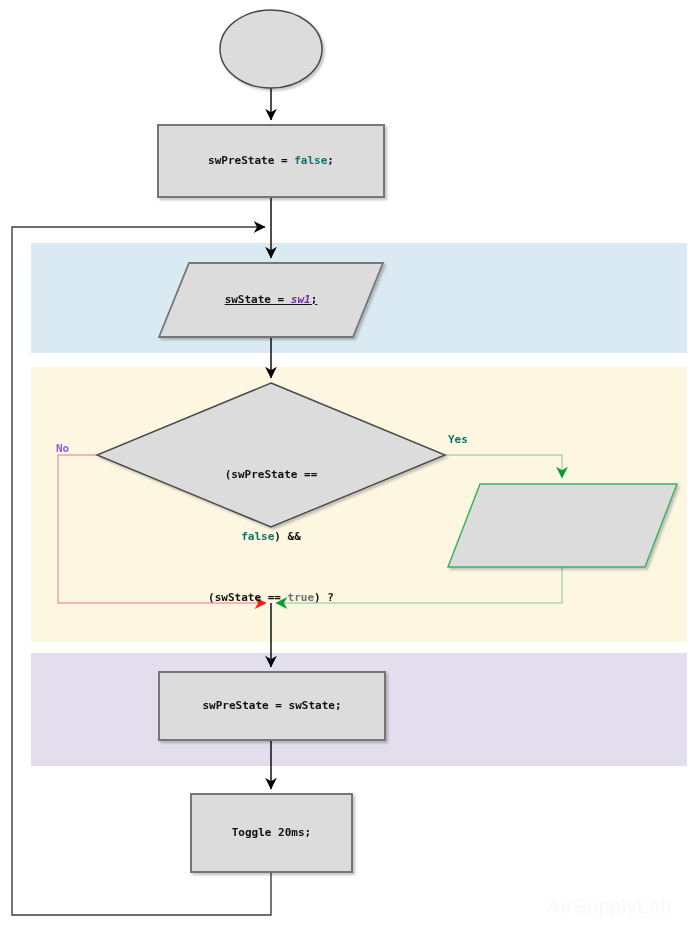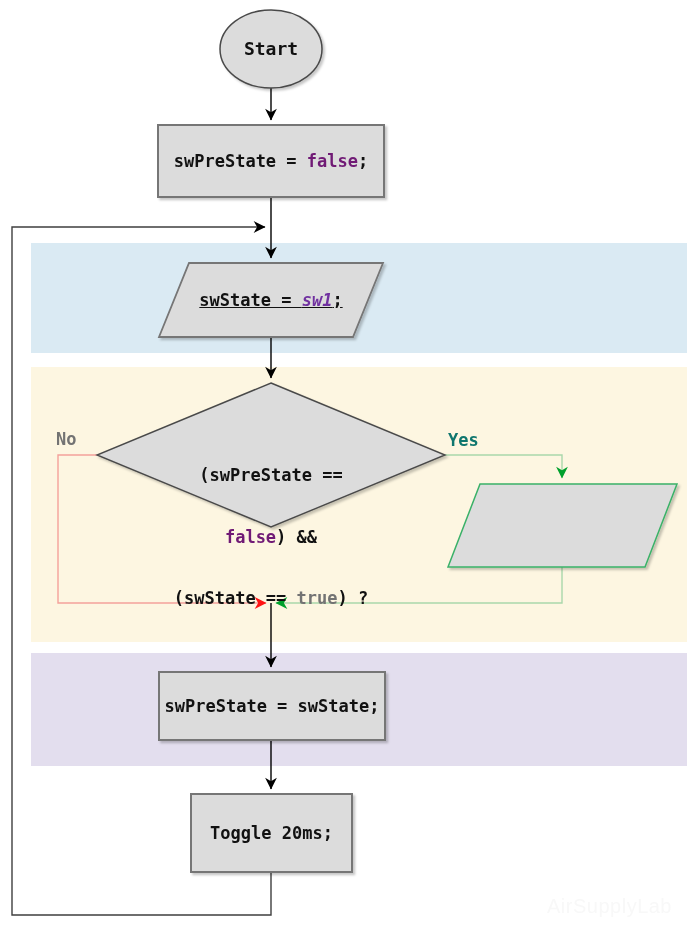--- a/index.html
+++ b/index.html
@@ -7,32 +7,32 @@
     position:relative;width:694px;height:928px;background:#ffffff;overflow:hidden;
     font-family:"DejaVu Sans Mono","Liberation Mono",monospace;
   }
   .band{position:absolute;left:31px;width:656px;z-index:0;}
   .band-blue{top:243px;height:110px;background:#daeaf3;}
   .band-yellow{top:367px;height:275px;background:#fdf6e1;}
   .band-purple{top:653px;height:113px;background:#e3deee;}
   svg.wires{position:absolute;left:0;top:0;z-index:1;}
   .lbl{
     position:absolute;z-index:2;display:flex;align-items:center;justify-content:center;
-    font-weight:700;font-size:17px;color:#111;letter-spacing:0;white-space:pre;
+    font-weight:700;font-size:11px;color:#111;letter-spacing:0;white-space:pre;
     line-height:20.5px;text-align:center;
   }
-  .lbl .red{color:#701a75;}
+  .lbl .red{color:#0f766e;}
   .lbl .green{color:#737373;}
   .lbl .purple{color:#7030a0;font-style:italic;}
   .lbl-start{left:220px;top:10px;width:102px;height:78px;font-size:18px;}
   .lbl-init{left:158px;top:125px;width:226px;height:72px;}
   .lbl-read{left:174px;top:263px;width:194px;height:74px;text-decoration:underline;}
   .lbl-decision{left:96px;top:424px;width:350px;height:62px;display:block;}
   .lbl-yes{left:448px;top:431px;width:44px;height:18px;color:#0f766e;justify-content:flex-start;}
-  .lbl-no{left:56px;top:430px;width:34px;height:18px;color:#737373;justify-content:flex-start;align-items:center;}
+  .lbl-no{left:56px;top:440px;width:34px;height:18px;color:#8b5cf6;justify-content:flex-start;align-items:center;}
   .lbl-toggle{left:460px;top:484px;width:204px;height:83px;color:#00a63f;}
   .lbl-update{left:159px;top:672px;width:226px;height:68px;}
   .lbl-delay{left:191px;top:794px;width:161px;height:78px;}
   .watermark{
     position:absolute;z-index:2;left:472px;top:895px;width:200px;text-align:right;
     font-family:"Liberation Sans","DejaVu Sans",sans-serif;font-size:20px;font-weight:400;
     color:#f8f8f8;letter-spacing:0.5px;
   }
 </style>
 </head>
@@ -75,23 +75,20 @@
 
     <ellipse filter="url(#ds)" cx="271" cy="49" rx="51" ry="39" fill="#dcdcdc" stroke="#4a4a4a" stroke-width="1.5"></ellipse>
     <rect filter="url(#ds)" x="158" y="125" width="226" height="72" fill="#dcdcdc" stroke="#767676" stroke-width="2"></rect>
     <polygon filter="url(#ds)" points="189,263 383,263 353,337 159,337" fill="#dcdcdc" stroke="#767676" stroke-width="1.8"></polygon>
     <polygon filter="url(#ds)" points="271,383 445,455 271,527 97,455" fill="#dcdcdc" stroke="#4a4a4a" stroke-width="1.4"></polygon>
     <polygon filter="url(#ds)" points="480,484 677,484 645,567 448,567" fill="#dcdcdc" stroke="#3ab168" stroke-width="1.5"></polygon>
     <rect filter="url(#ds)" x="159" y="672" width="226" height="68" fill="#dcdcdc" stroke="#767676" stroke-width="2"></rect>
     <rect filter="url(#ds)" x="191" y="794" width="161" height="78" fill="#dcdcdc" stroke="#767676" stroke-width="2"></rect>
   </svg>
 
-  <div class="lbl lbl-start">
-    <span>Start</span>
-  </div>
 
   <div class="lbl lbl-init">
     <span>swPreState = </span><span class="red">false</span><span>;</span>
   </div>
 
   <div class="lbl lbl-read">
     <span>swState = </span><span class="purple">sw1</span><span>;</span>
   </div>
 
   <div class="lbl lbl-decision">

